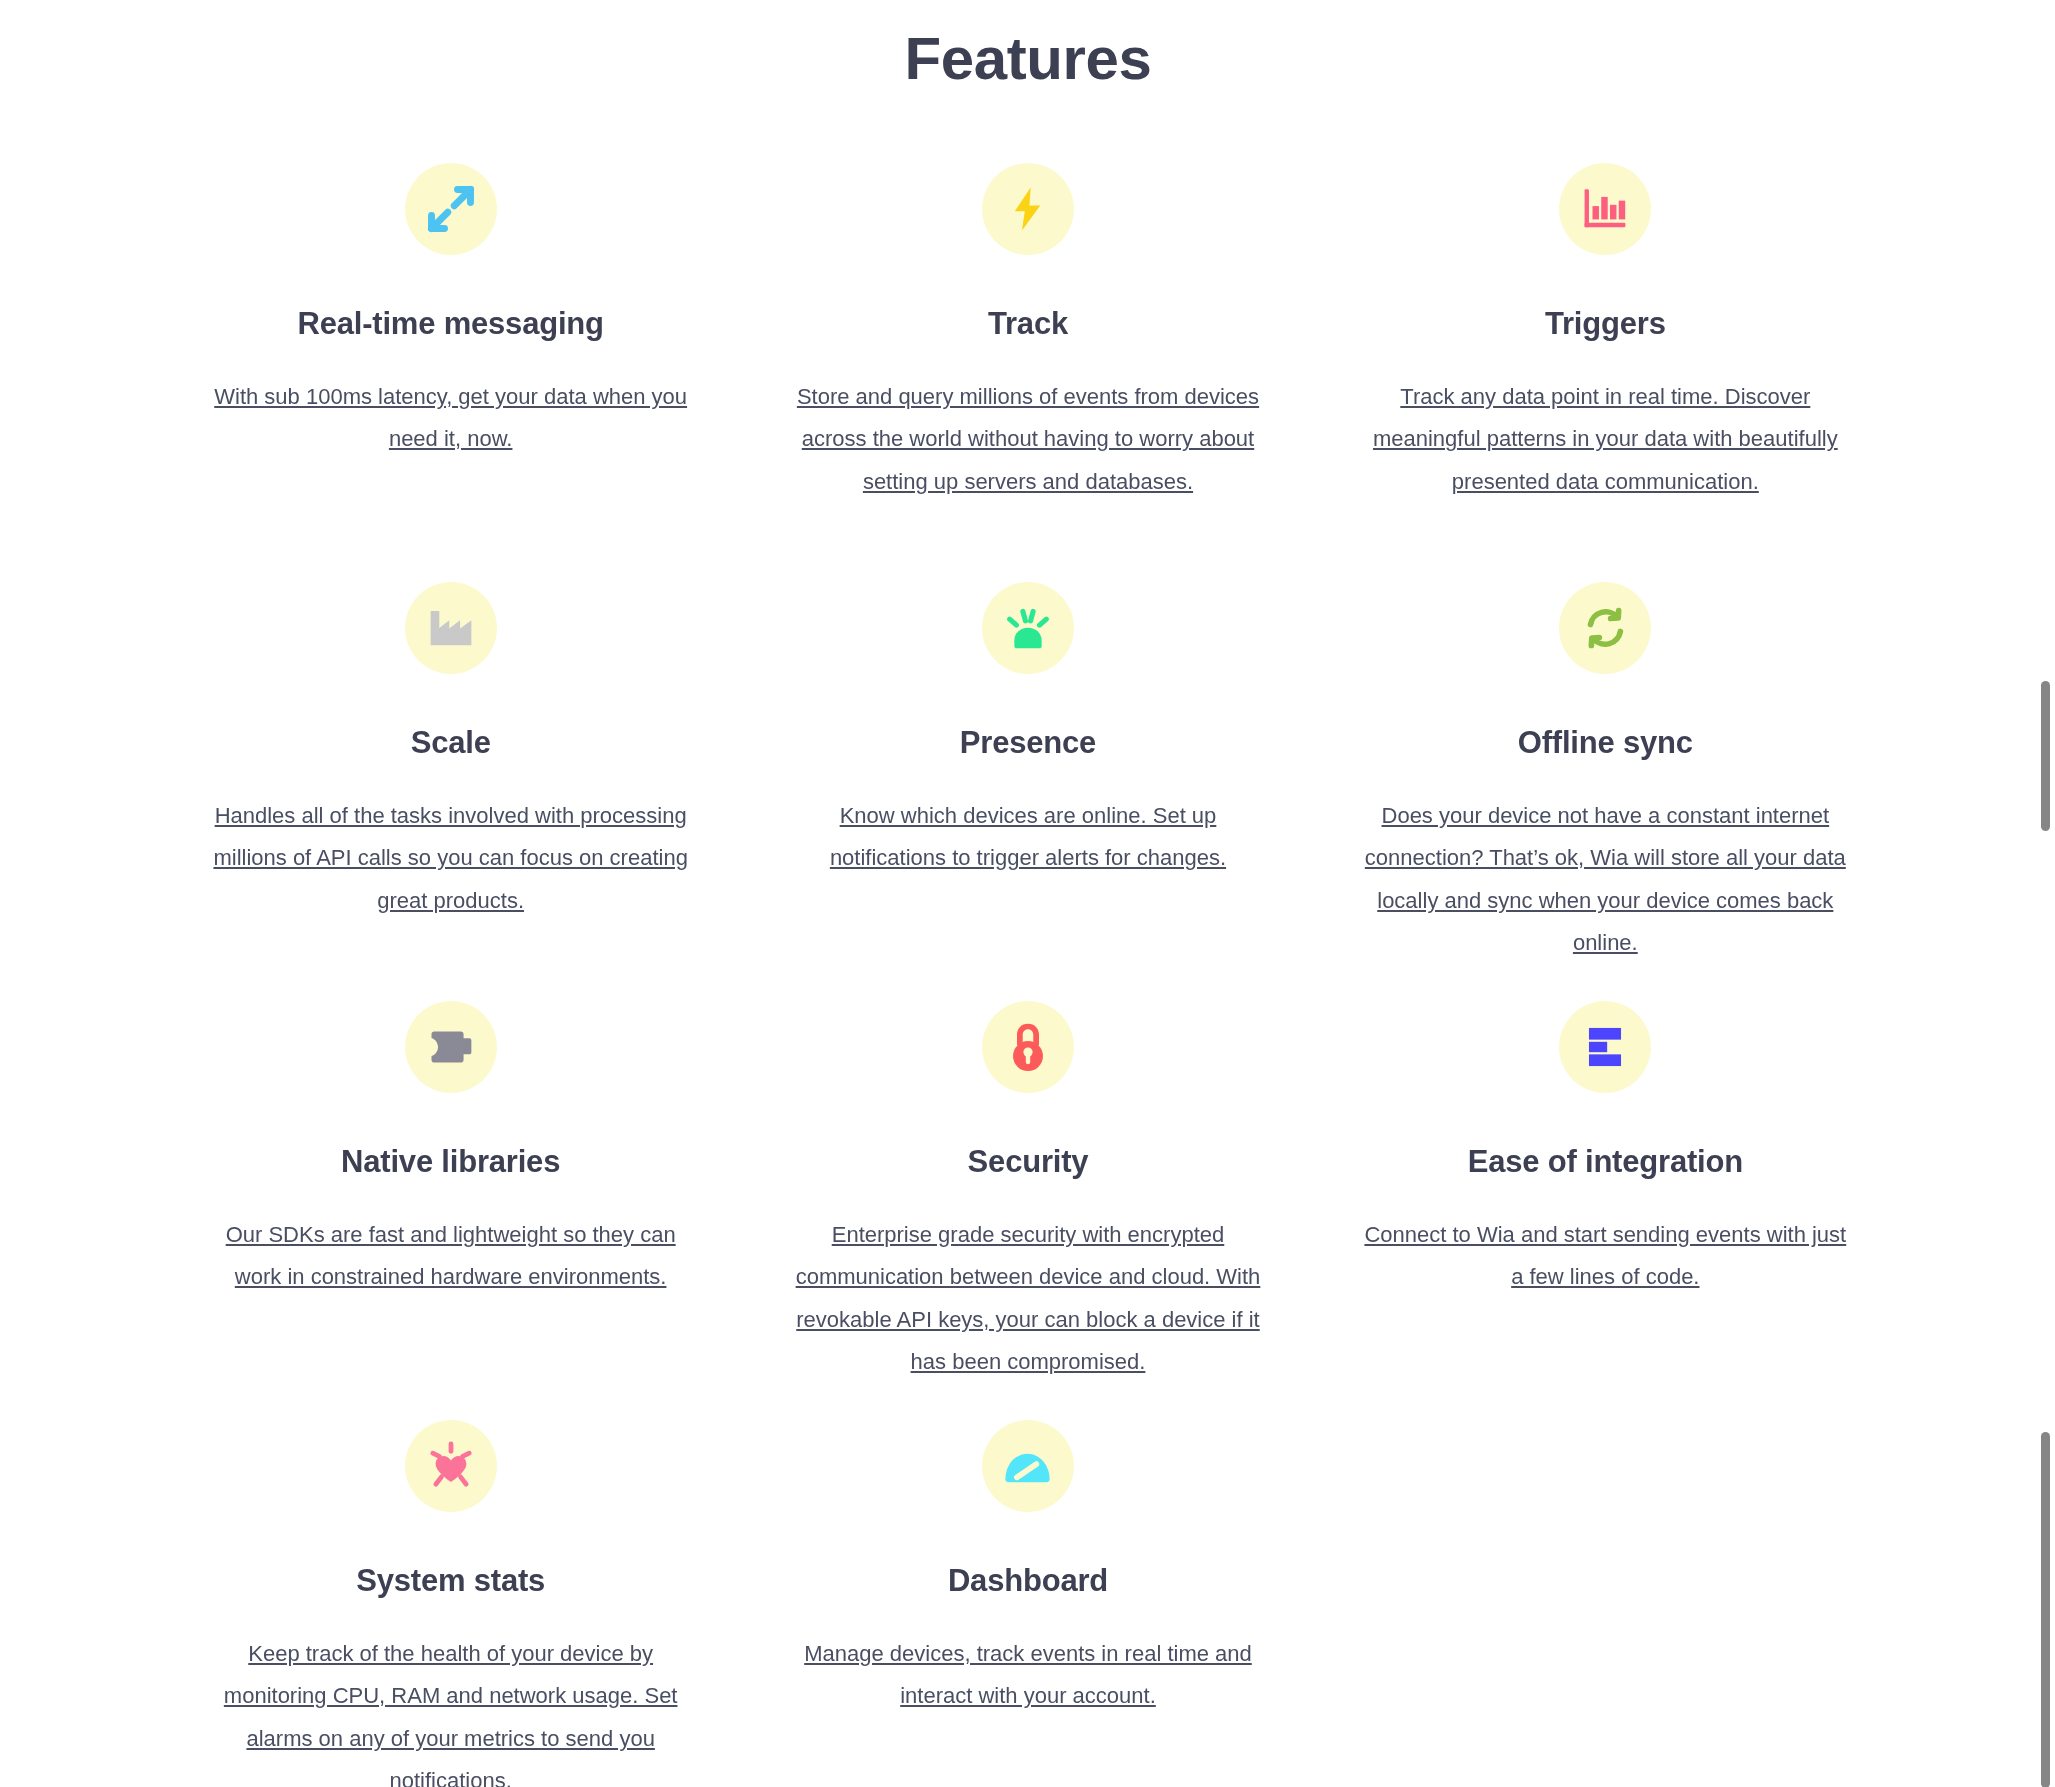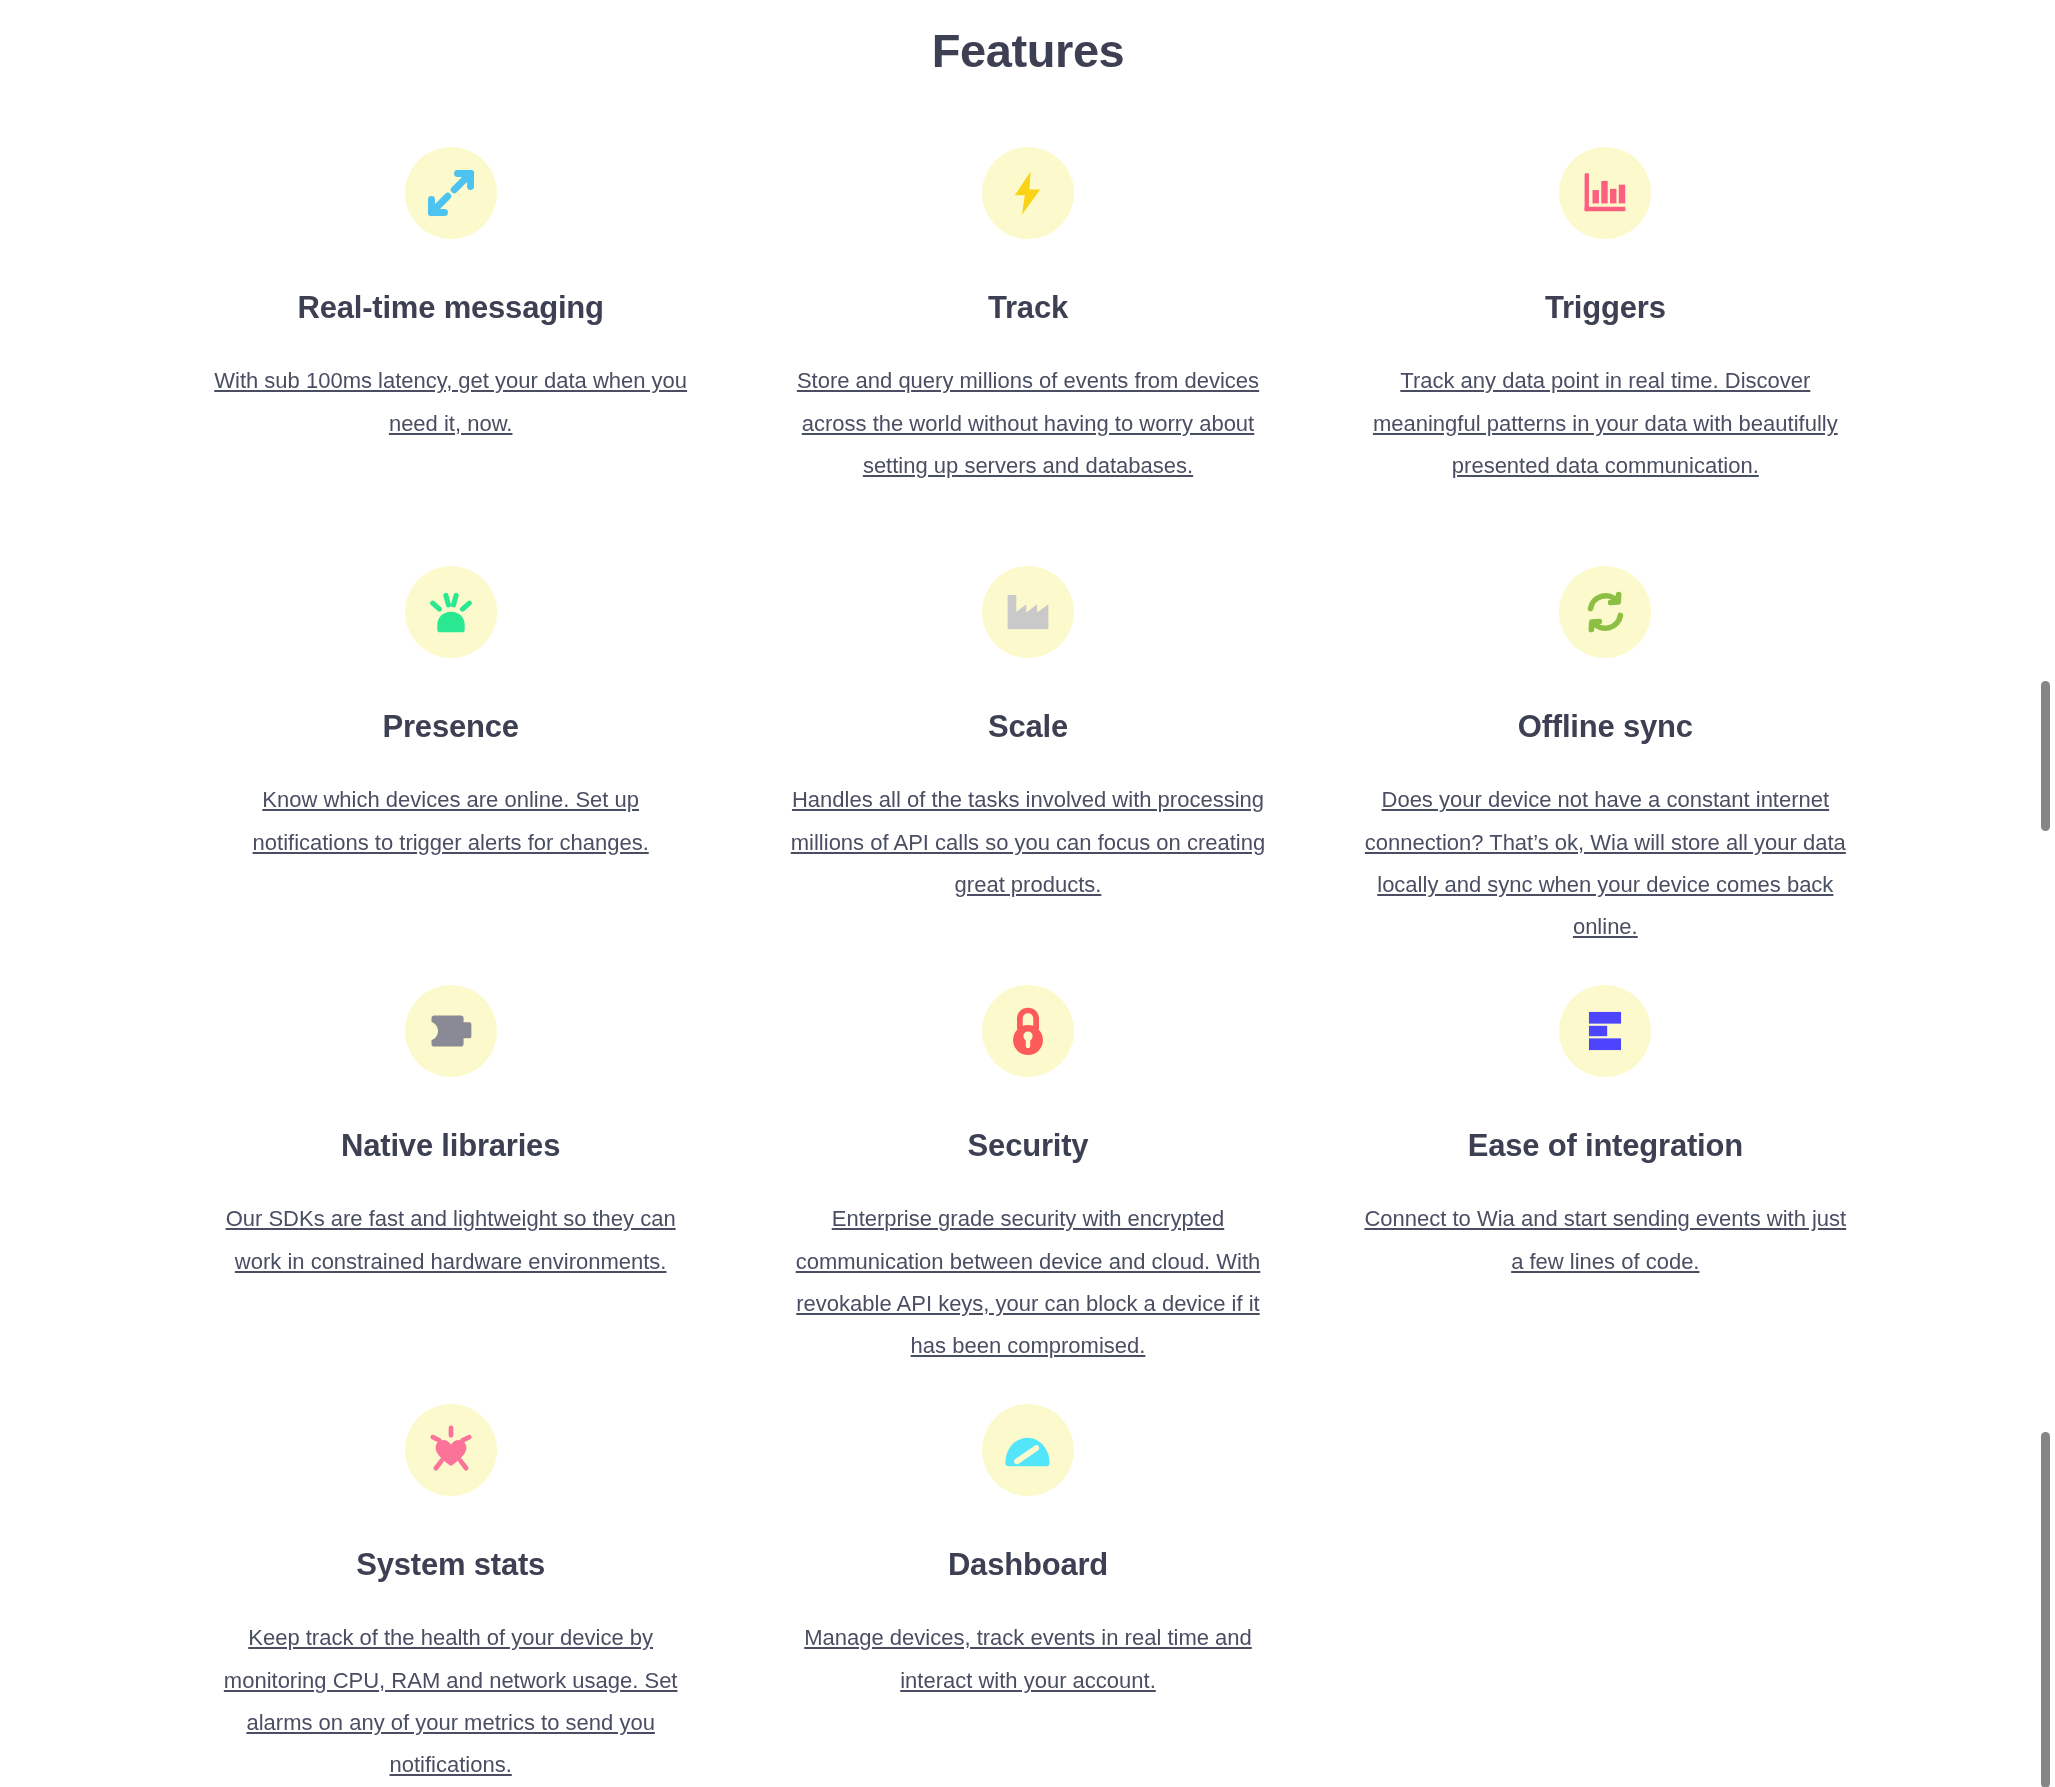--- a/index.html
+++ b/index.html
@@ -19,21 +19,21 @@
 
   .page {
     width: 2056px;
     height: 1787px;
     position: relative;
     padding: 0;
   }
 
   .page-title {
     text-align: center;
-    font-size: 47px;
+    font-size: 60px;
     font-weight: 700;
     color: #3d4052;
     letter-spacing: -0.4px;
     margin: 0;
     padding-top: 23px;
     line-height: 1.2;
   }
 
   .features-grid {
     display: grid;
@@ -155,42 +155,42 @@
             <rect x="18.6" y="8.0" width="3.1" height="9.0"></rect>
           </g>
         </svg>
       </div>
       <h2 class="feature-title">Triggers</h2>
       <p class="feature-desc">Track any data point in real time. Discover meaningful patterns in your data with beautifully presented data communication.</p>
     </div>
 
     <div class="feature-card">
       <div class="icon-circle">
+        <svg width="52" height="46" viewBox="0 0 24 20" fill="#c9c9c9">
+          <path d="M2.6 2.2 L2.6 18 L21.4 18 L21.4 6.4 L16.2 10.2 L16.2 6.4 L11.2 10.2 L11.2 6.4 L6.6 10.0 L6.6 2.2 Z"></path>
+        </svg>
+      </div>
+      <h2 class="feature-title">Scale</h2>
+      <p class="feature-desc">Handles all of the tasks involved with processing millions of API calls so you can focus on creating great products.</p>
+    </div>
+
+    <div class="feature-card">
+      <div class="icon-circle">
         <svg width="52" height="47" viewBox="0 0 24 22">
           <g stroke="#2ae792" stroke-width="2.4" stroke-linecap="round">
             <line x1="9.6" y1="3.0" x2="10.8" y2="7.4"></line>
             <line x1="14.4" y1="3.0" x2="13.2" y2="7.4"></line>
             <line x1="3.4" y1="6.6" x2="6.6" y2="9.4"></line>
             <line x1="20.6" y1="6.6" x2="17.4" y2="9.4"></line>
           </g>
           <path d="M5.6 19.2 L5.6 16.6 C5.6 13.1 8.5 10.6 12 10.6 C15.5 10.6 18.4 13.1 18.4 16.6 L18.4 19.2 C18.4 19.9 17.9 20.3 17.3 20.3 L6.7 20.3 C6.1 20.3 5.6 19.9 5.6 19.2 Z" fill="#2ae792"></path>
         </svg>
       </div>
       <h2 class="feature-title">Presence</h2>
       <p class="feature-desc">Know which devices are online. Set up notifications to trigger alerts for changes.</p>
-    </div>
-
-    <div class="feature-card">
-      <div class="icon-circle">
-        <svg width="52" height="46" viewBox="0 0 24 20" fill="#c9c9c9">
-          <path d="M2.6 2.2 L2.6 18 L21.4 18 L21.4 6.4 L16.2 10.2 L16.2 6.4 L11.2 10.2 L11.2 6.4 L6.6 10.0 L6.6 2.2 Z"></path>
-        </svg>
-      </div>
-      <h2 class="feature-title">Scale</h2>
-      <p class="feature-desc">Handles all of the tasks involved with processing millions of API calls so you can focus on creating great products.</p>
     </div>
 
     <div class="feature-card">
       <div class="icon-circle">
         <svg width="52" height="52" viewBox="0 0 24 24" fill="none" stroke="#8cbf43" stroke-width="2.6" stroke-linecap="round" stroke-linejoin="round">
           <path d="M5.3 10.4 A7.1 7.1 0 0 1 17.6 6.9"></path>
           <path d="M19.1 13.6 A7.1 7.1 0 0 1 6.8 17.1"></path>
           <path d="M14.6 7.6 L18.1 7.4 L18.3 3.9"></path>
           <path d="M9.4 16.4 L5.9 16.6 L5.7 20.1"></path>
         </svg>

